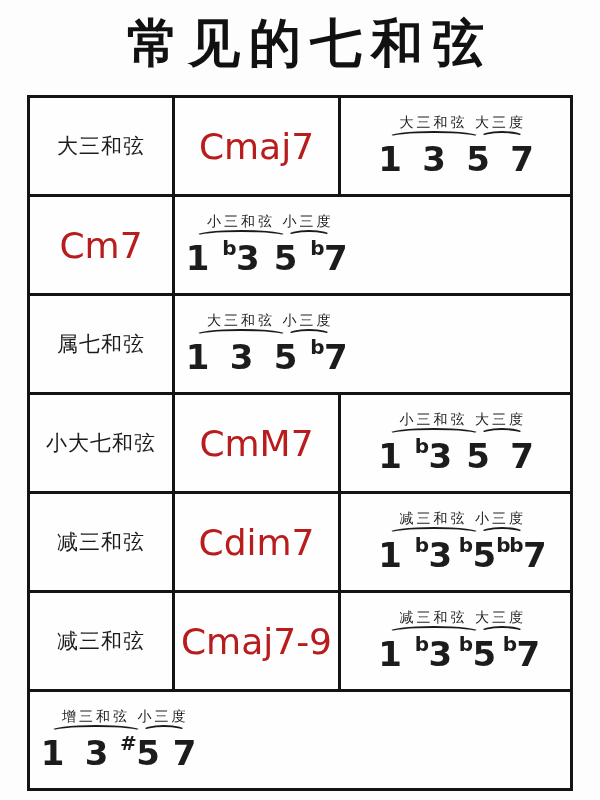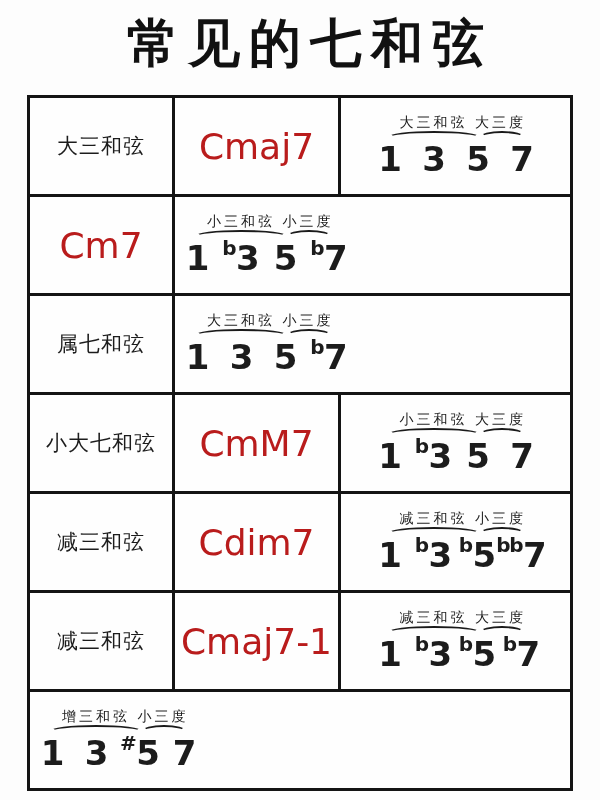--- a/index.html
+++ b/index.html
@@ -223,21 +223,21 @@
         </div>
       </div>
     </div>
   </div>
 
   <div class="row">
     <div class="cell">
       <span class="cname">减三和弦</span>
     </div>
     <div class="cell">
-      <span class="csym">Cmaj7-1</span>
+      <span class="csym">Cmaj7-9</span>
     </div>
     <div class="cell">
       <div class="formula">
         <span class="arc-label lbl1">减三和弦</span>
         <span class="arc-label lbl2">大三度</span>
         <div class="arc arc1"></div>
         <div class="arc arc2"></div>
         <div class="nums">
           <span class="tok">
               <i class="acc"></i>

